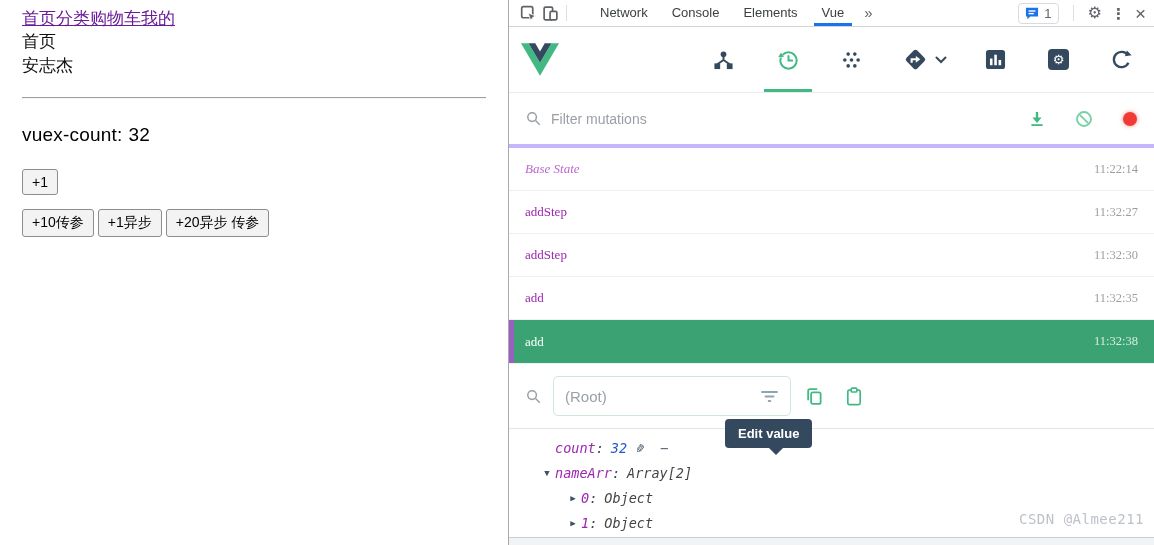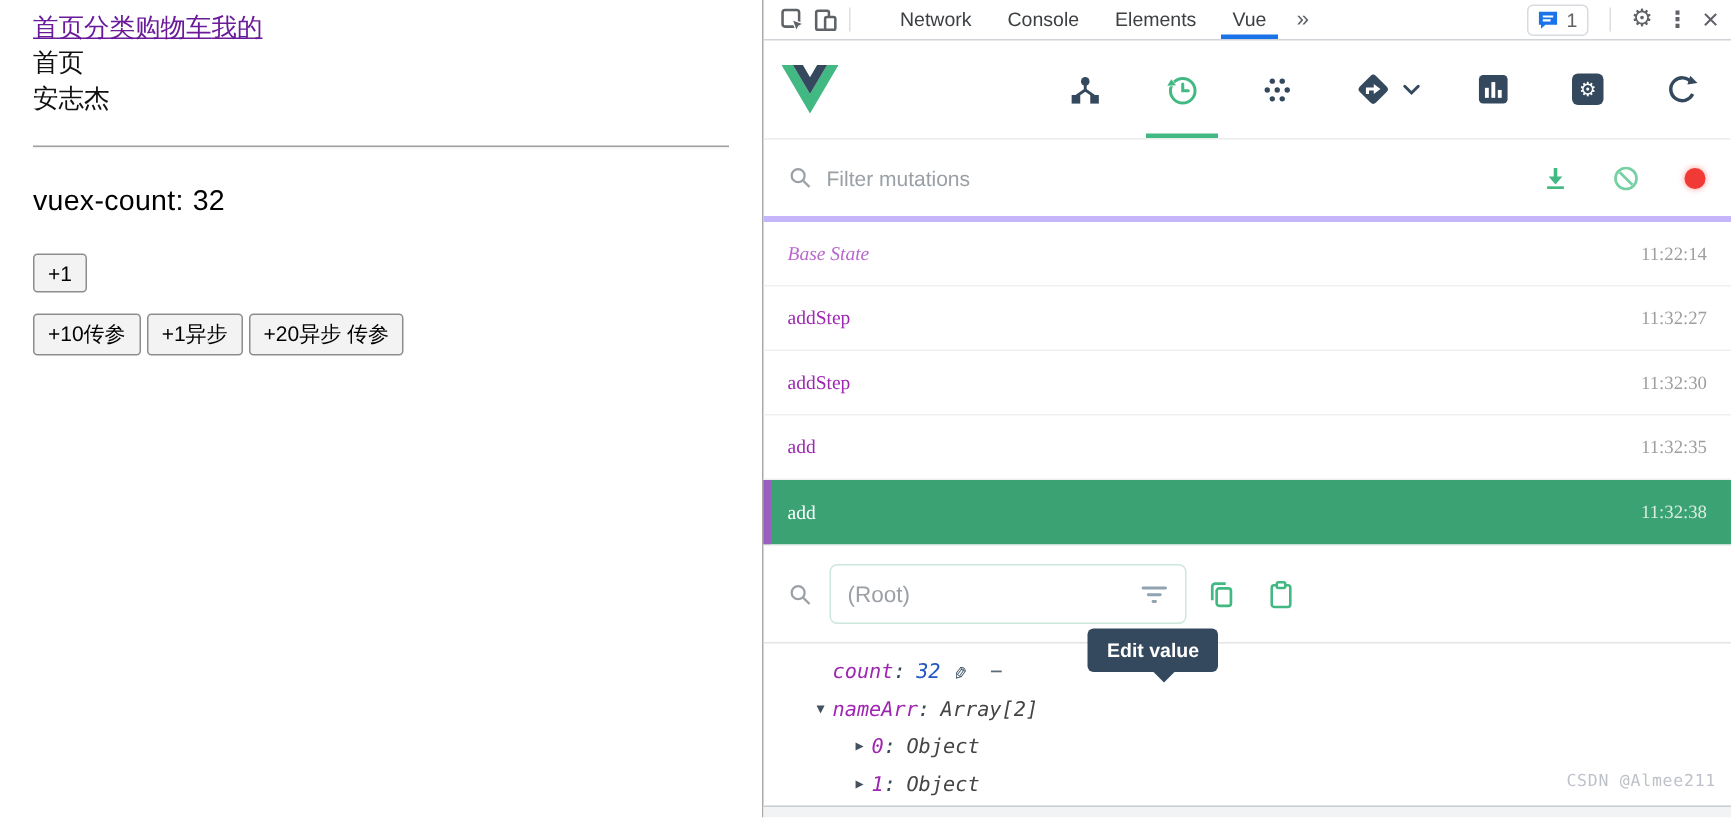--- a/index.html
+++ b/index.html
@@ -75,21 +75,21 @@
   .s-num { color:#2457c5; }
   .s-val { color:#454545; }
   .indent-root { padding-left:30px; }
   .indent-child { padding-left:56px; }
   .pencil { margin-left:10px; color:#35495e; font-size:15px; cursor:pointer; transform:scaleX(-1); display:inline-block; }
   .minus-btn { margin-left:14px; color:#5c6b78; font-size:14px; cursor:pointer; }
 
   .tooltip { position:absolute; left:188px; top:-10px; height:29px; line-height:29px; padding:0 13px; background:#35495e; color:#fff; font-family:"Liberation Sans",sans-serif; font-size:13px; font-weight:bold; border-radius:4px; z-index:5;margin-left:28px; }
   .tooltip::after { content:""; position:absolute; left:44px; bottom:-7px; border:7px solid transparent; border-top-color:#35495e; border-bottom:none; }
 
-  .watermark { position:absolute; right:10px; bottom:10px; color:#bdc1c8; font-size:11px; letter-spacing:.5px; }
+  .watermark { position:absolute; right:10px; bottom:10px; color:#bdc1c8; font-size:14px; letter-spacing:.5px; }
 
   .bottom-strip { height:8px; flex:0 0 auto; background:#f1f3f4; border-top:1px solid #c9ccd1; }
 
   svg { display:block; }
 </style>
 </head>
 <body>
 
 <div class="left-pane">
   <div class="nav-links"><a>首页</a><a>分类</a><a>购物车</a><a>我的</a></div>

